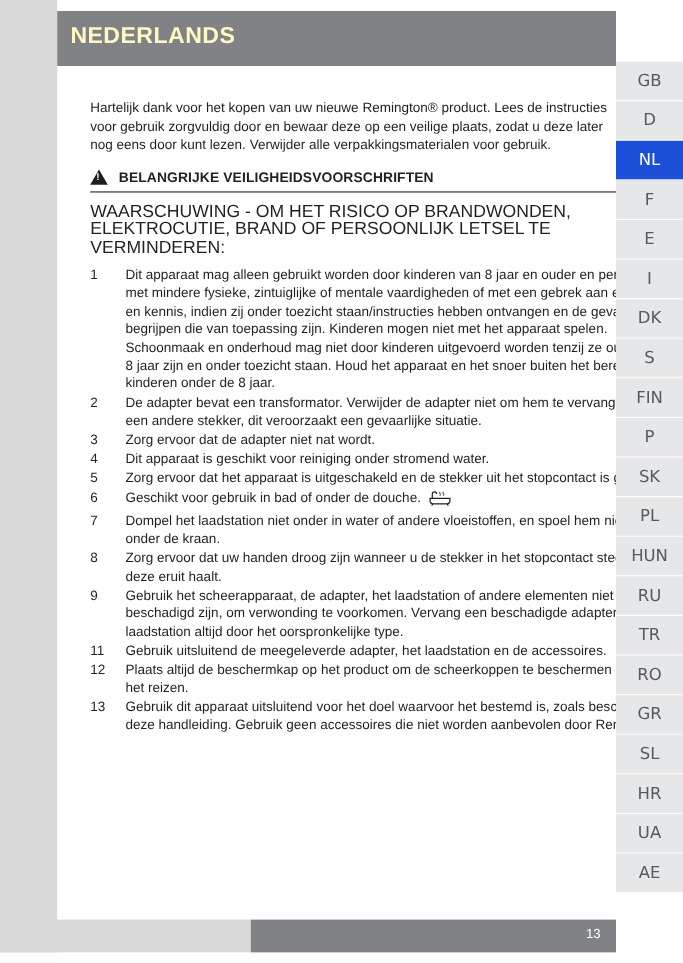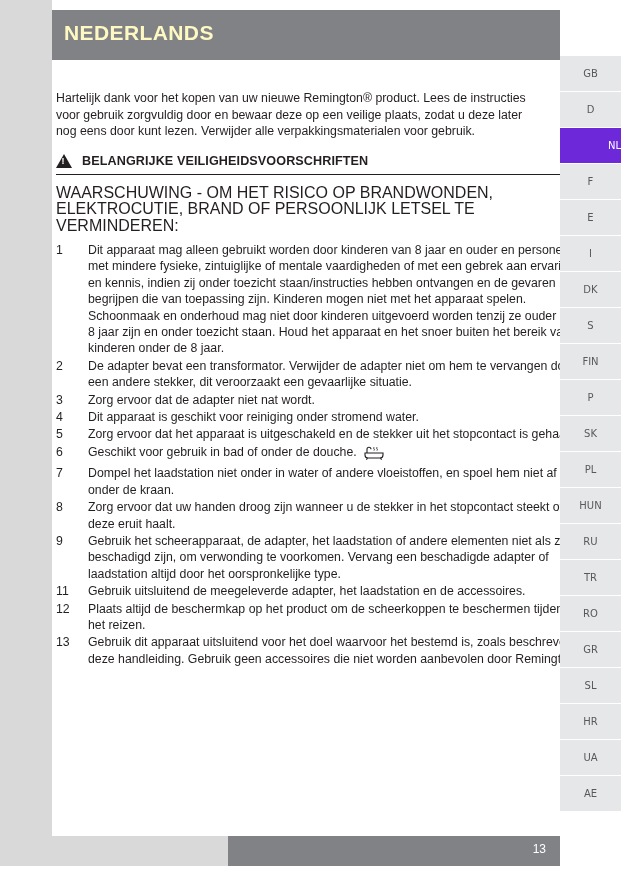--- a/index.html
+++ b/index.html
@@ -58,43 +58,43 @@
     position: relative;
     width: 61px;
     height: 35px;
     background: #e6e7e8;
     border-bottom: 1px solid #ffffff;
     display: flex;
     align-items: center;
     justify-content: center;
   }
   .rail-tab.active {
-    background: #6d28d9;
-    justify-content: flex-end;
+    background: #1d4ed8;
   }
   .rail-tab .glyph {
-    font-size: 10px;
+    font-size: 15px;
     color: #58595b;
     line-height: 1;
     font-family: "DejaVu Sans", sans-serif;
   }
   .rail-tab.active .glyph {
     color: #ffffff;
   }
   .rail-spacer-top {
     width: 61px;
     height: 56px;
     background: #ffffff;
   }
   
   .content {
     position: absolute;
     left: 52px;
     top: 78px;
     width: 512px;
+    padding-left: 26px;
   }
   .intro {
     font-size: 12.3px;
     line-height: 16.6px;
     color: #231f20;
     width: 478px;
     margin: 12px 0 0 4px;
   }
   .warn-head {
     display: flex;

